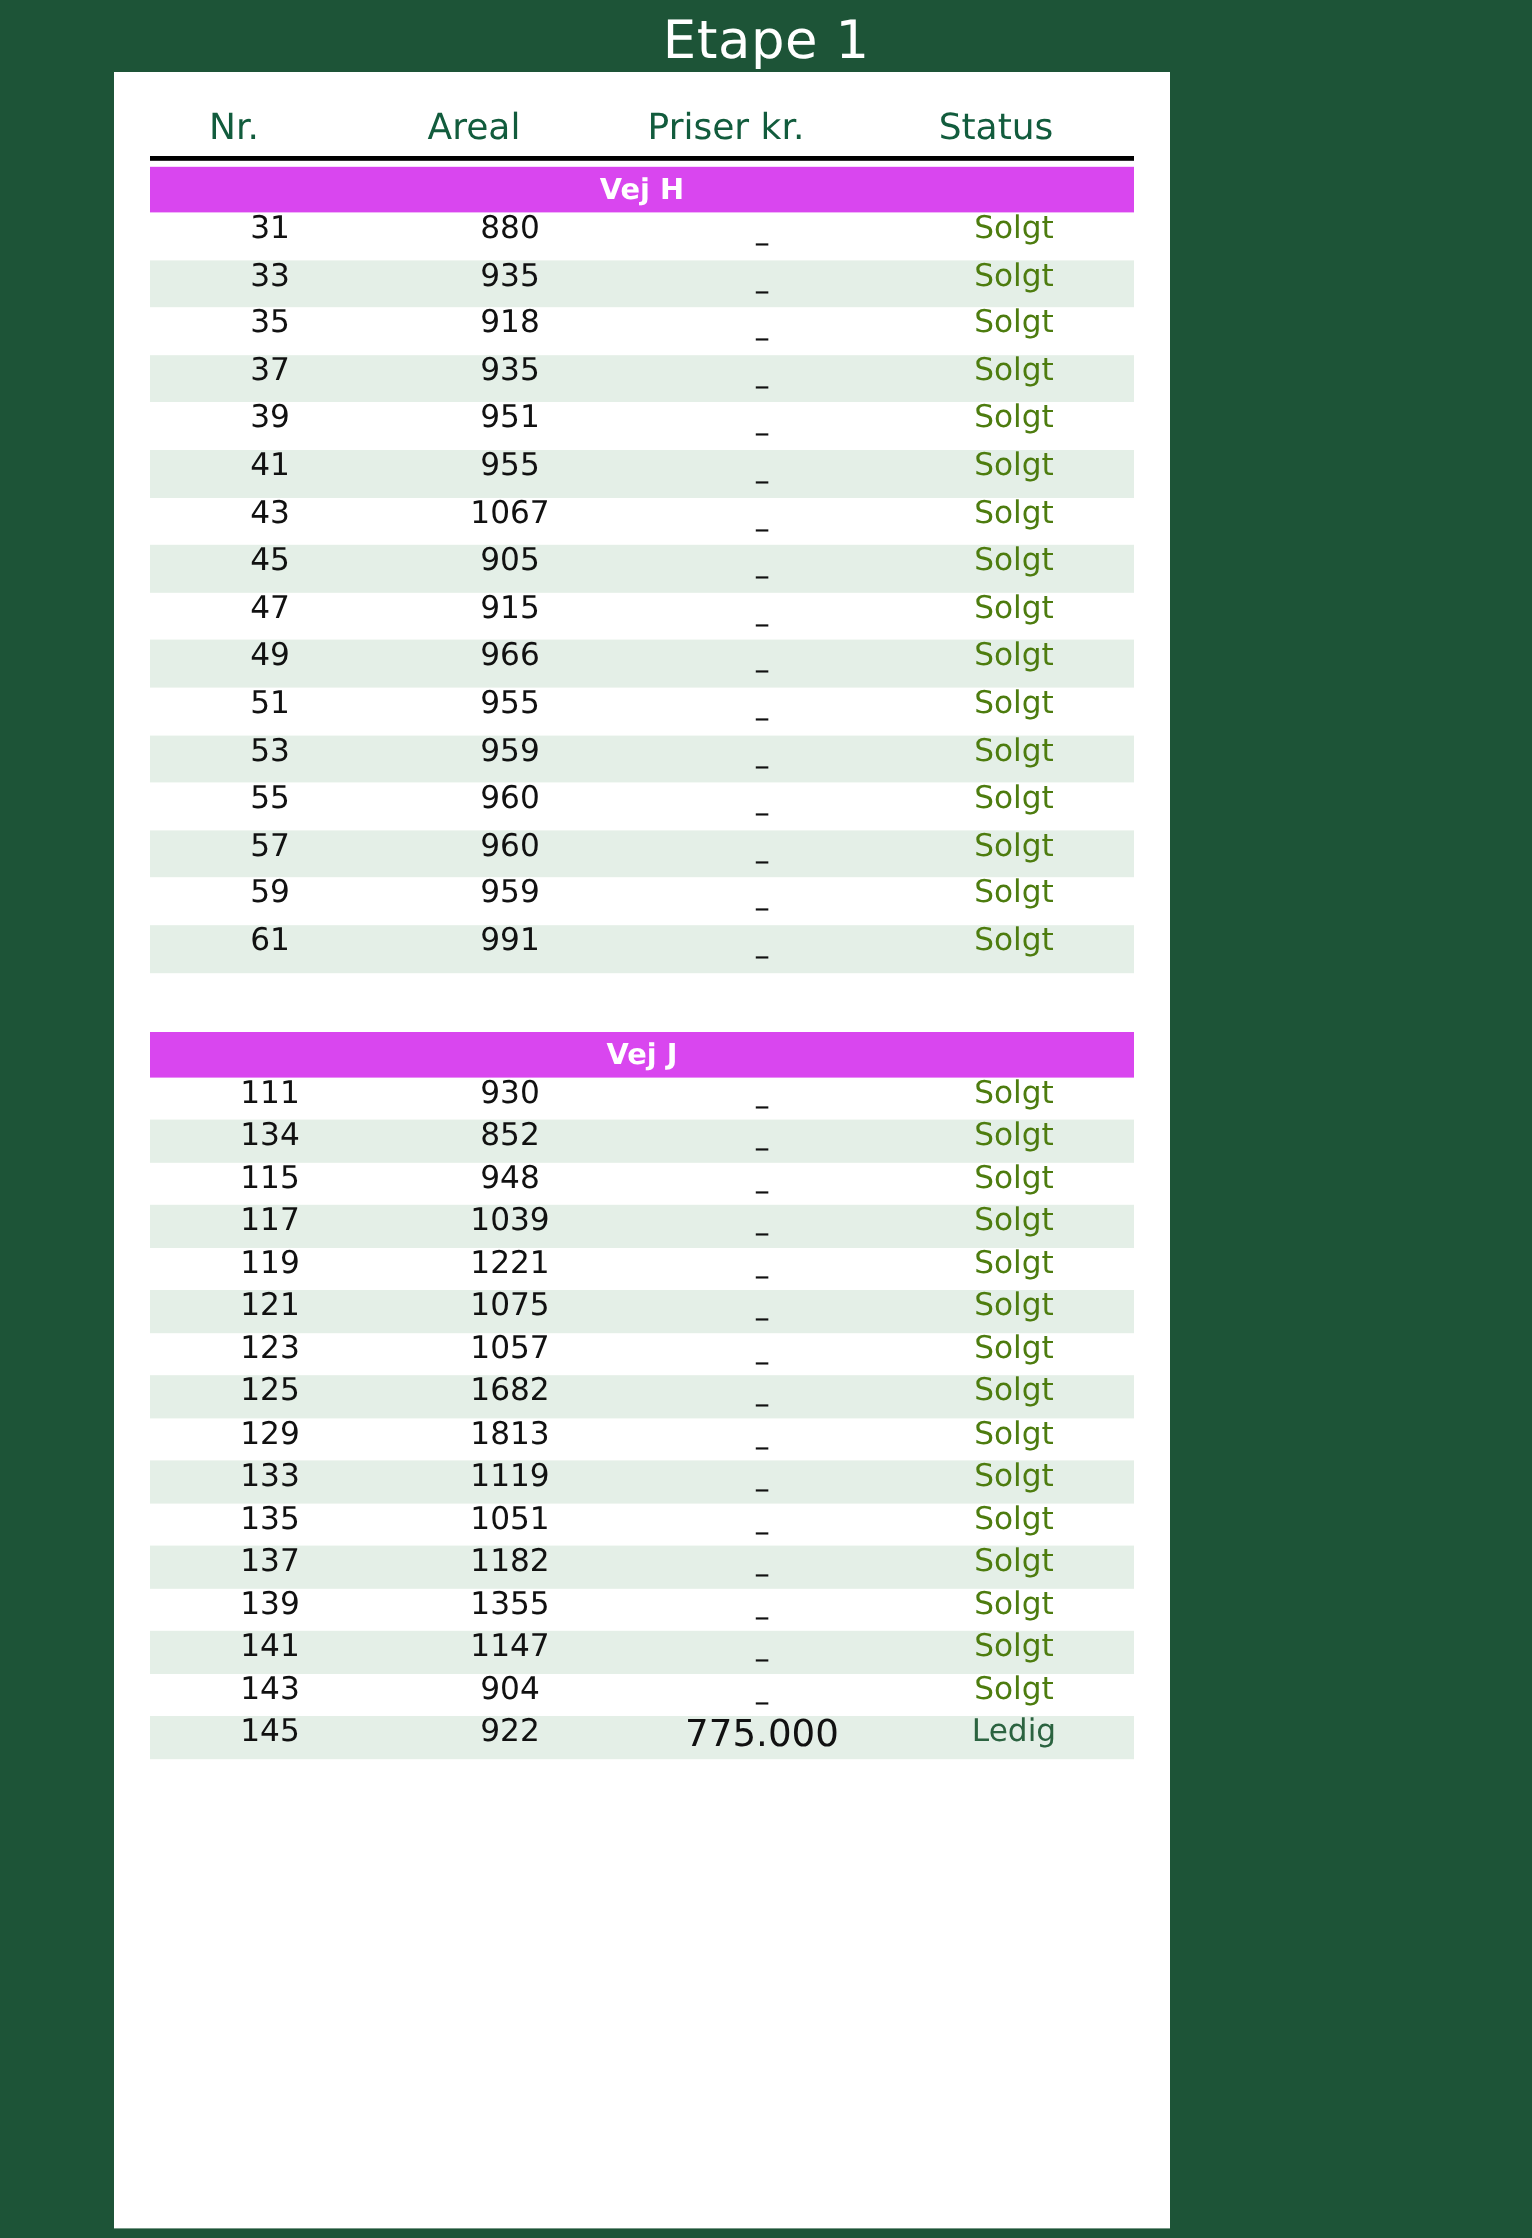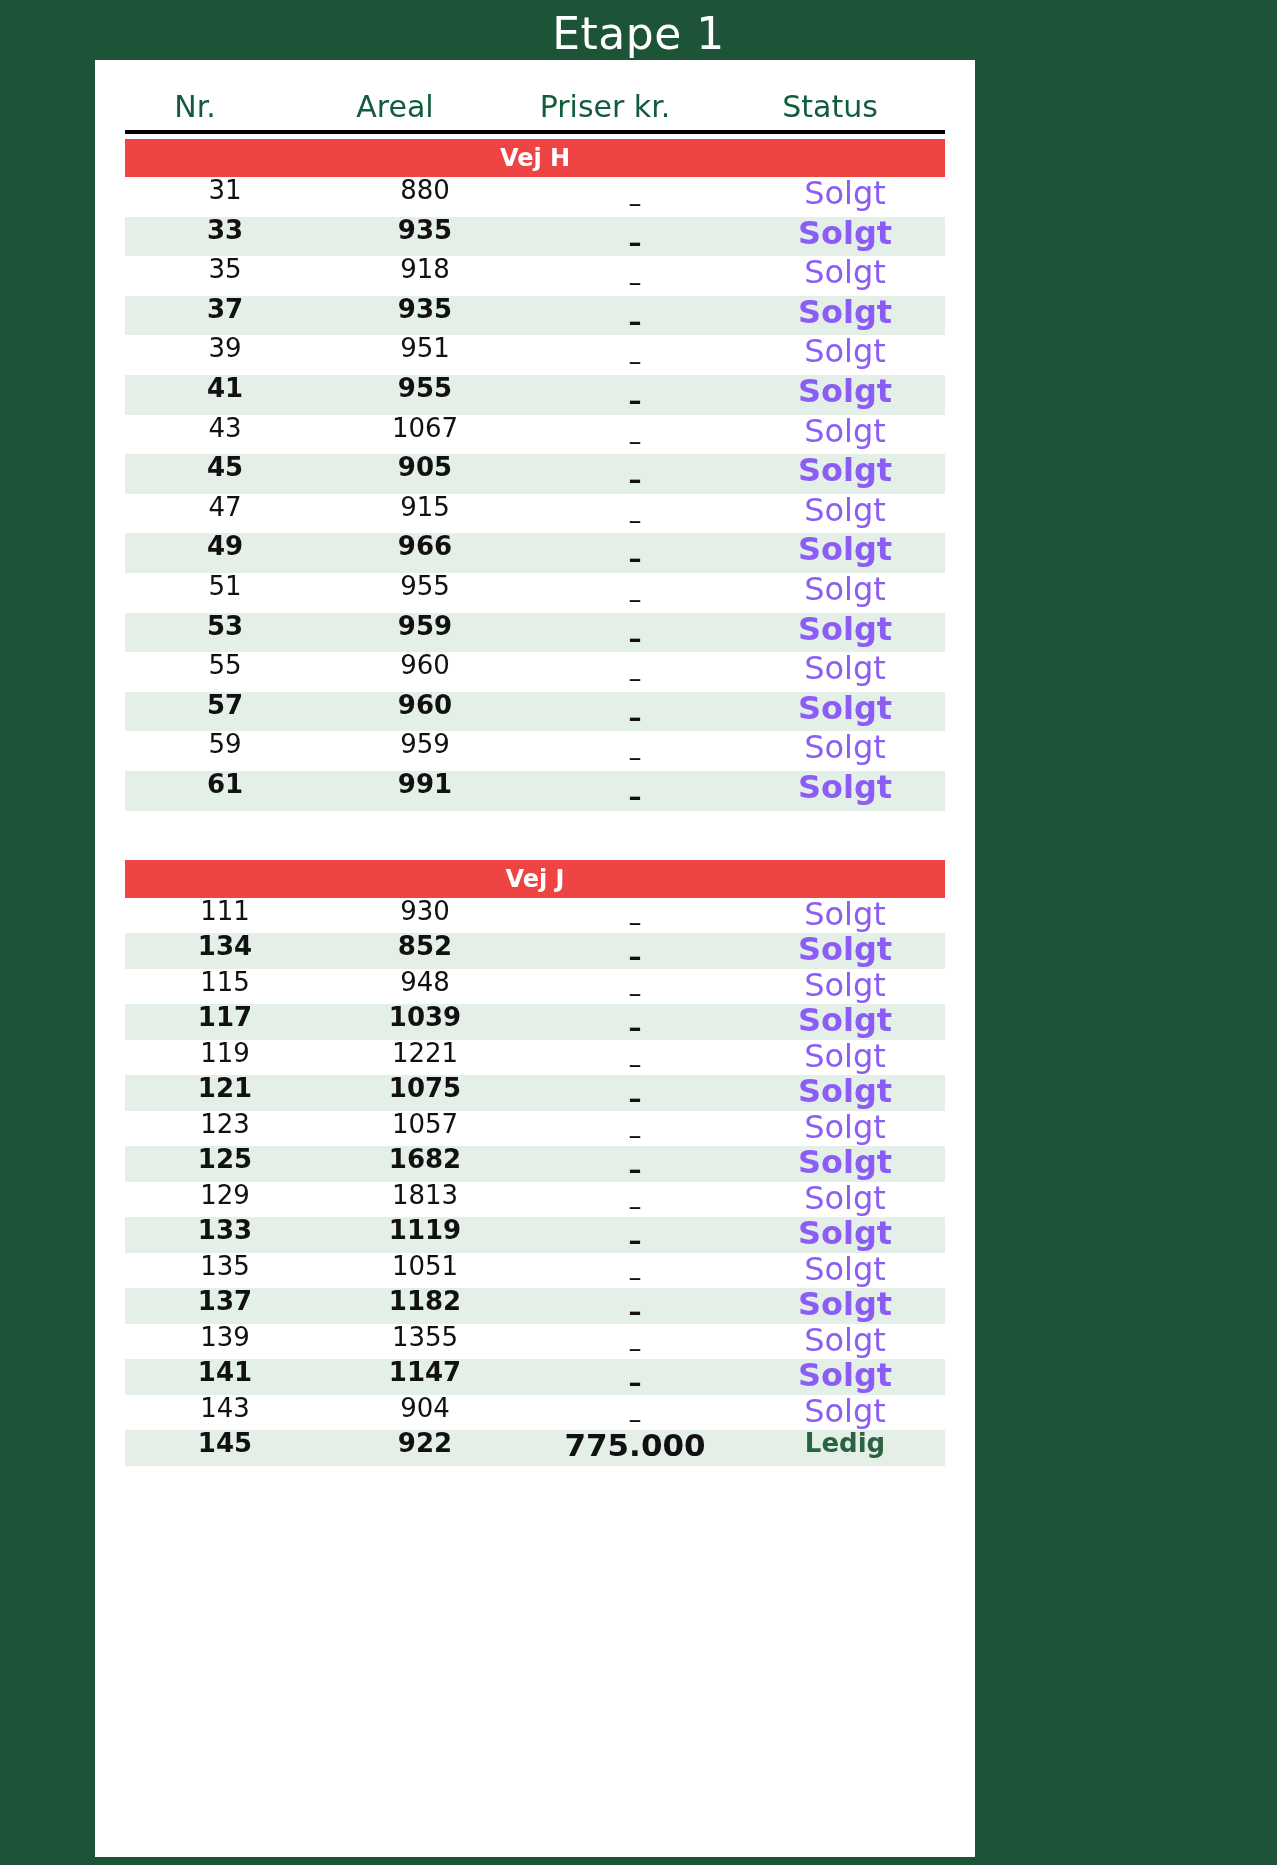--- a/index.html
+++ b/index.html
@@ -64,39 +64,39 @@
   .c-nr    { width: 200px; }
   .c-areal { width: 200px; }
   .c-pris  { width: 220px; margin-top: 46px; }
   .c-stat  { width: 230px; }
   .head-rule {
     margin: 8px 30px 0 30px;
     border-top: 4px solid #000000;
   }
   .section-bar {
     margin: 5px 30px 0 30px;
-    background: #ef4444;
+    background: #d946ef;
     height: 38px;
     line-height: 38px;
     text-align: center;
     color: #ffffff;
     font-size: 24px;
     font-weight: bold;
     font-family: "DejaVu Sans", sans-serif;
   }
   .rows {
     margin: 0 30px;
   }
   .row {
     display: flex;
     align-items: flex-start;
     height: 39.6px;
     position: relative;
   }
-  .row.alt { background: #e4efe7; font-weight: bold; }
+  .row.alt { background: #e4efe7; }
   .cell {
     font-size: 26px;
     color: #111111;
     text-align: center;
     font-family: "DejaVu Sans", sans-serif;
     line-height: 1;
   }
   .cell.nr    { width: 200px; }
   .cell.areal { width: 200px; }
   .cell.pris  { width: 220px; position: relative; }
@@ -106,21 +106,21 @@
     top: 13px;
     display: inline-block;
     font-size: 26px;
     color: #111111;
   }
   .pris-val {
     display: inline-block;
     font-size: 31px;
     color: #111111;
   }
-  .stat-solgt { color: #8b5cf6; font-size: 32px; }
+  .stat-solgt { color: #4d7c0f; font-size: 26px; }
   .stat-ledig { color: #2b6340; font-size: 26px; }
   .section-gap { height: 44px; }
   .vej-j .row { height: 35.5px; }
   .vej-j .pris-dash { top: 11px; }
 </style>
 </head>
 <body>
 
 <div class="page">
 

